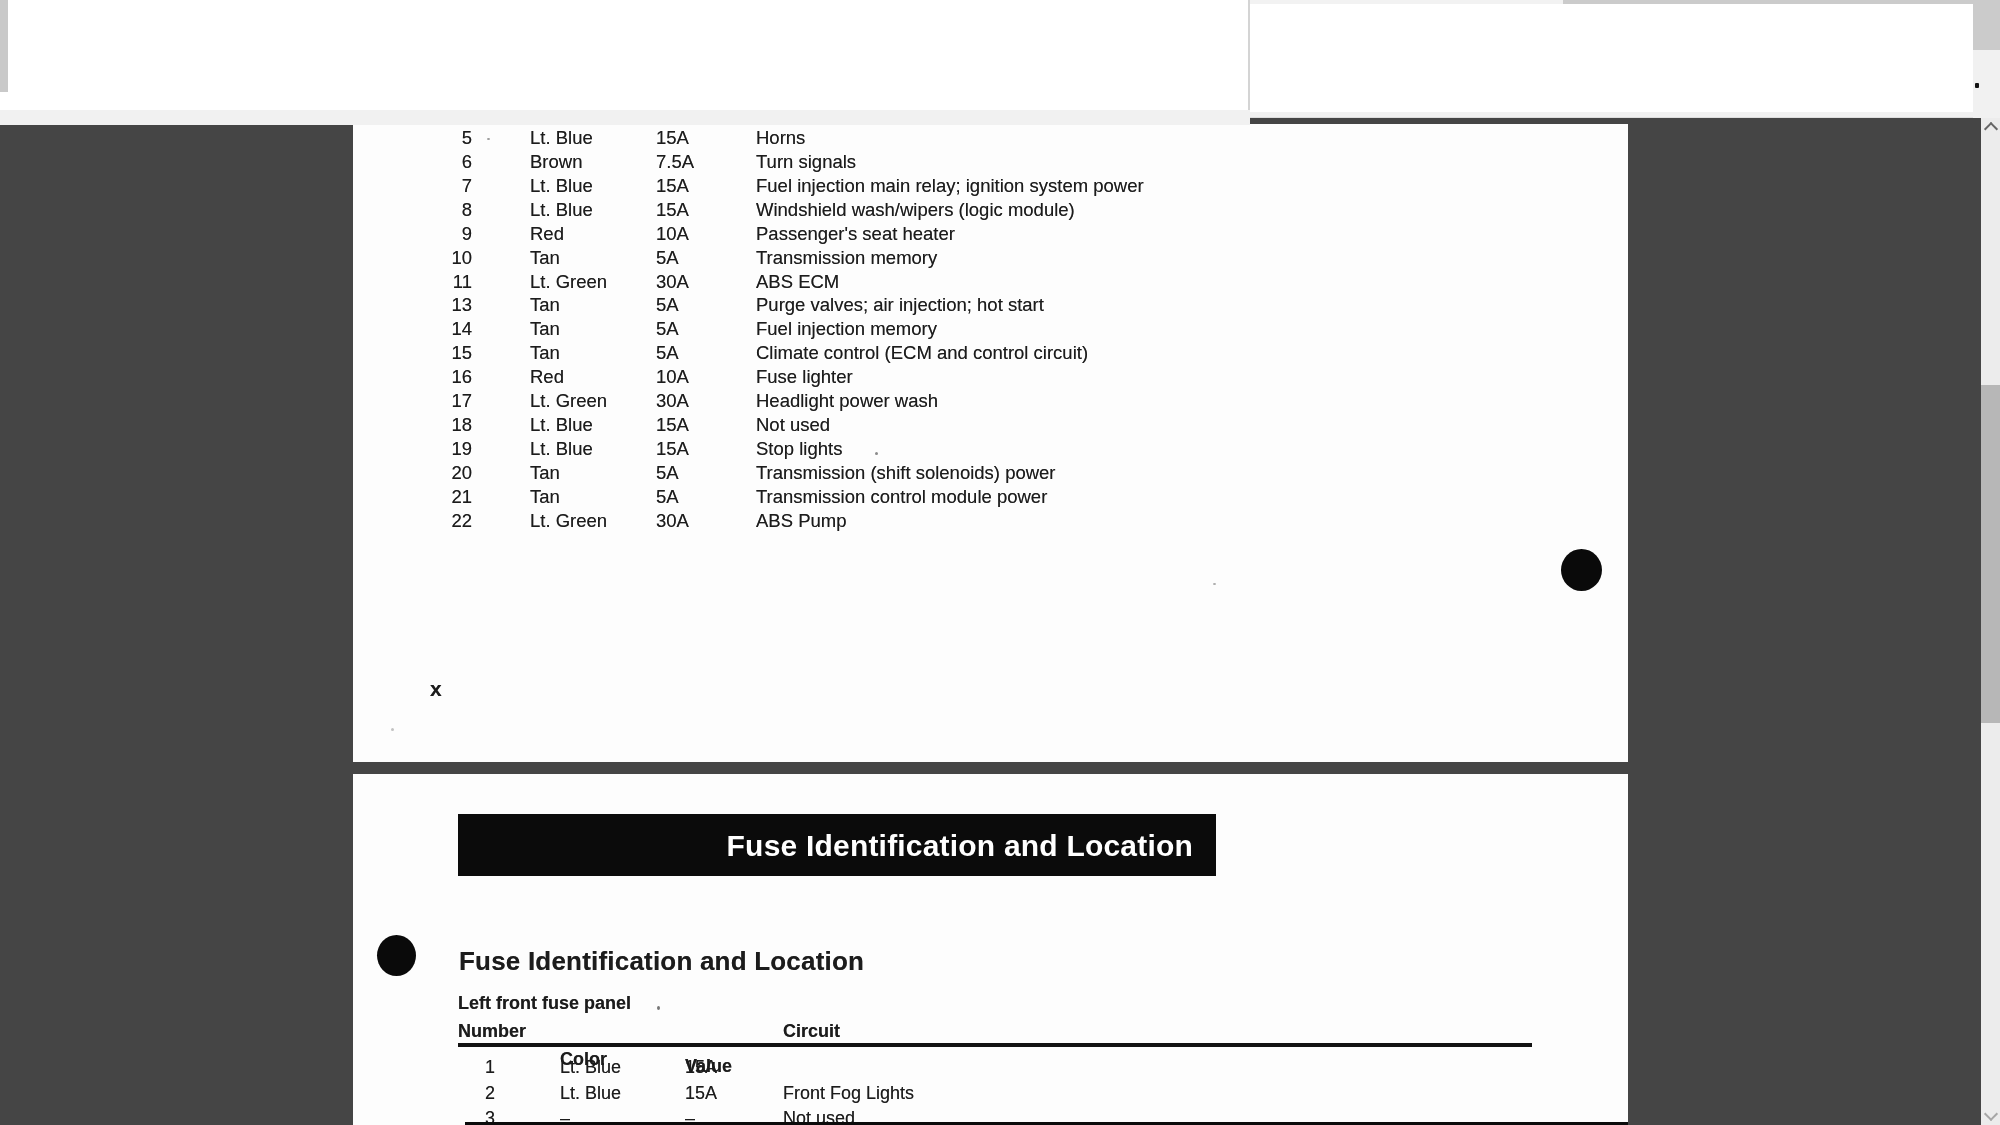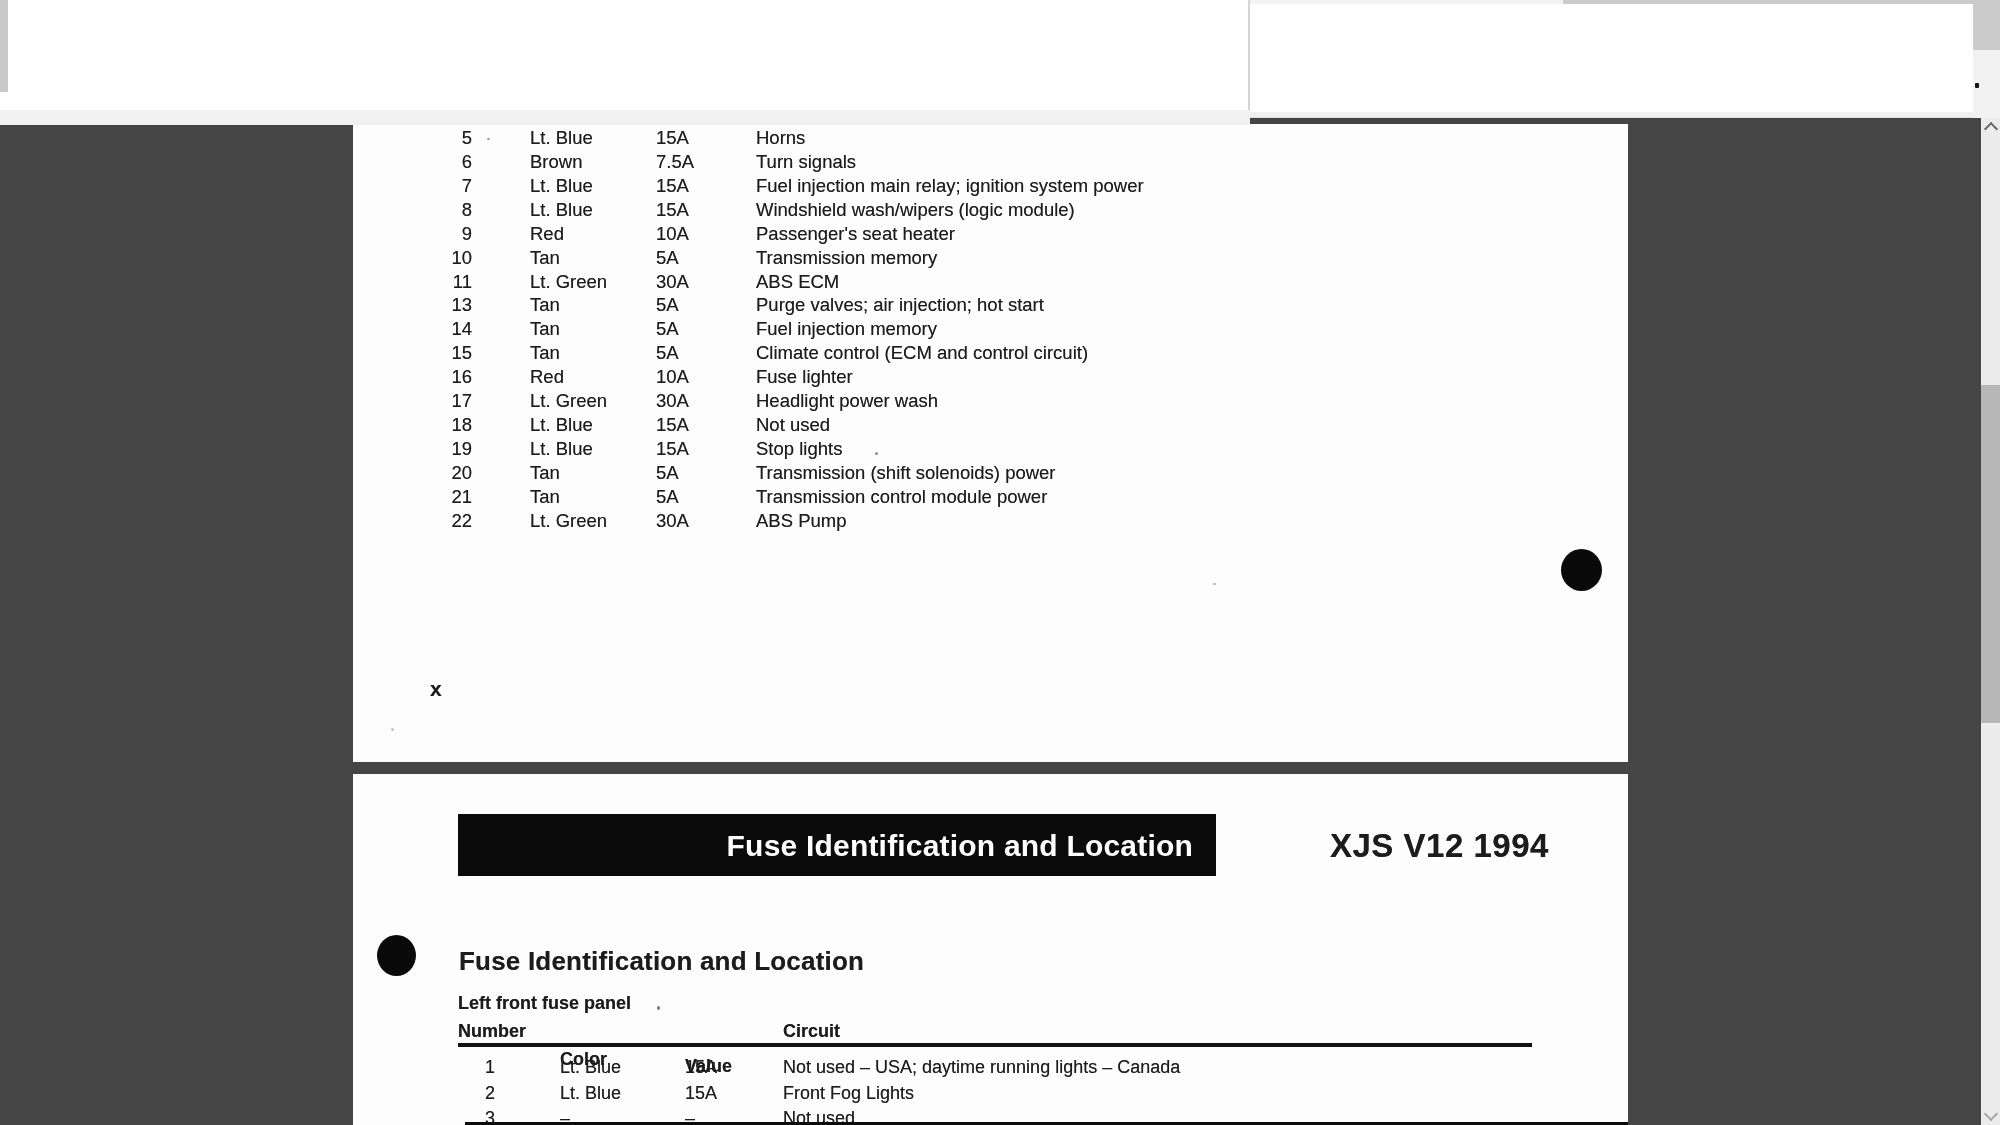--- a/index.html
+++ b/index.html
@@ -230,41 +230,39 @@
     <div class="stray-x">x</div>
     <div class="blob p1-blob"></div>
     <div class="speck" style="left:134px;top:14px;width:3px;height:2px;background:#9a9a9a;"></div>
     <div class="speck" style="left:522px;top:328px;width:3px;height:3px;background:#8a8a8a;"></div>
     <div class="speck" style="left:860px;top:459px;width:3px;height:2px;background:#ababab;"></div>
     <div class="speck" style="left:38px;top:604px;width:3px;height:3px;background:#c2c2c2;"></div>
   </div>
 
   <div class="page scan-ink" id="page2">
     <div class="banner">Fuse Identification and Location</div>
-    <div class="model">XJS V12 1994</div>
     <div class="blob p2-blob"></div>
     <div class="section-heading">Fuse Identification and Location</div>
     <div class="subheading">Left front fuse panel</div>
     <div class="speck" style="left:304px;top:232px;width:3px;height:4px;background:#777;"></div>
 
     <div class="p2-head">
       <span class="cell num">Number</span>
       <span class="cell color">Color</span>
       <span class="cell value">Value</span>
       <span class="cell circuit">Circuit</span>
     </div>
     <div class="p2-rule"></div>
 
     <div class="p2-rows">
 
         <div class="trow">
           <span class="cell num">1</span>
           <span class="cell color">Lt. Blue</span>
           <span class="cell value">15A</span>
-          <span class="cell circuit">Not used – USA; daytime running lights – Canada</span>
         </div>
 
         <div class="trow">
           <span class="cell num">2</span>
           <span class="cell color">Lt. Blue</span>
           <span class="cell value">15A</span>
           <span class="cell circuit">Front Fog Lights</span>
         </div>
 
         <div class="trow">

